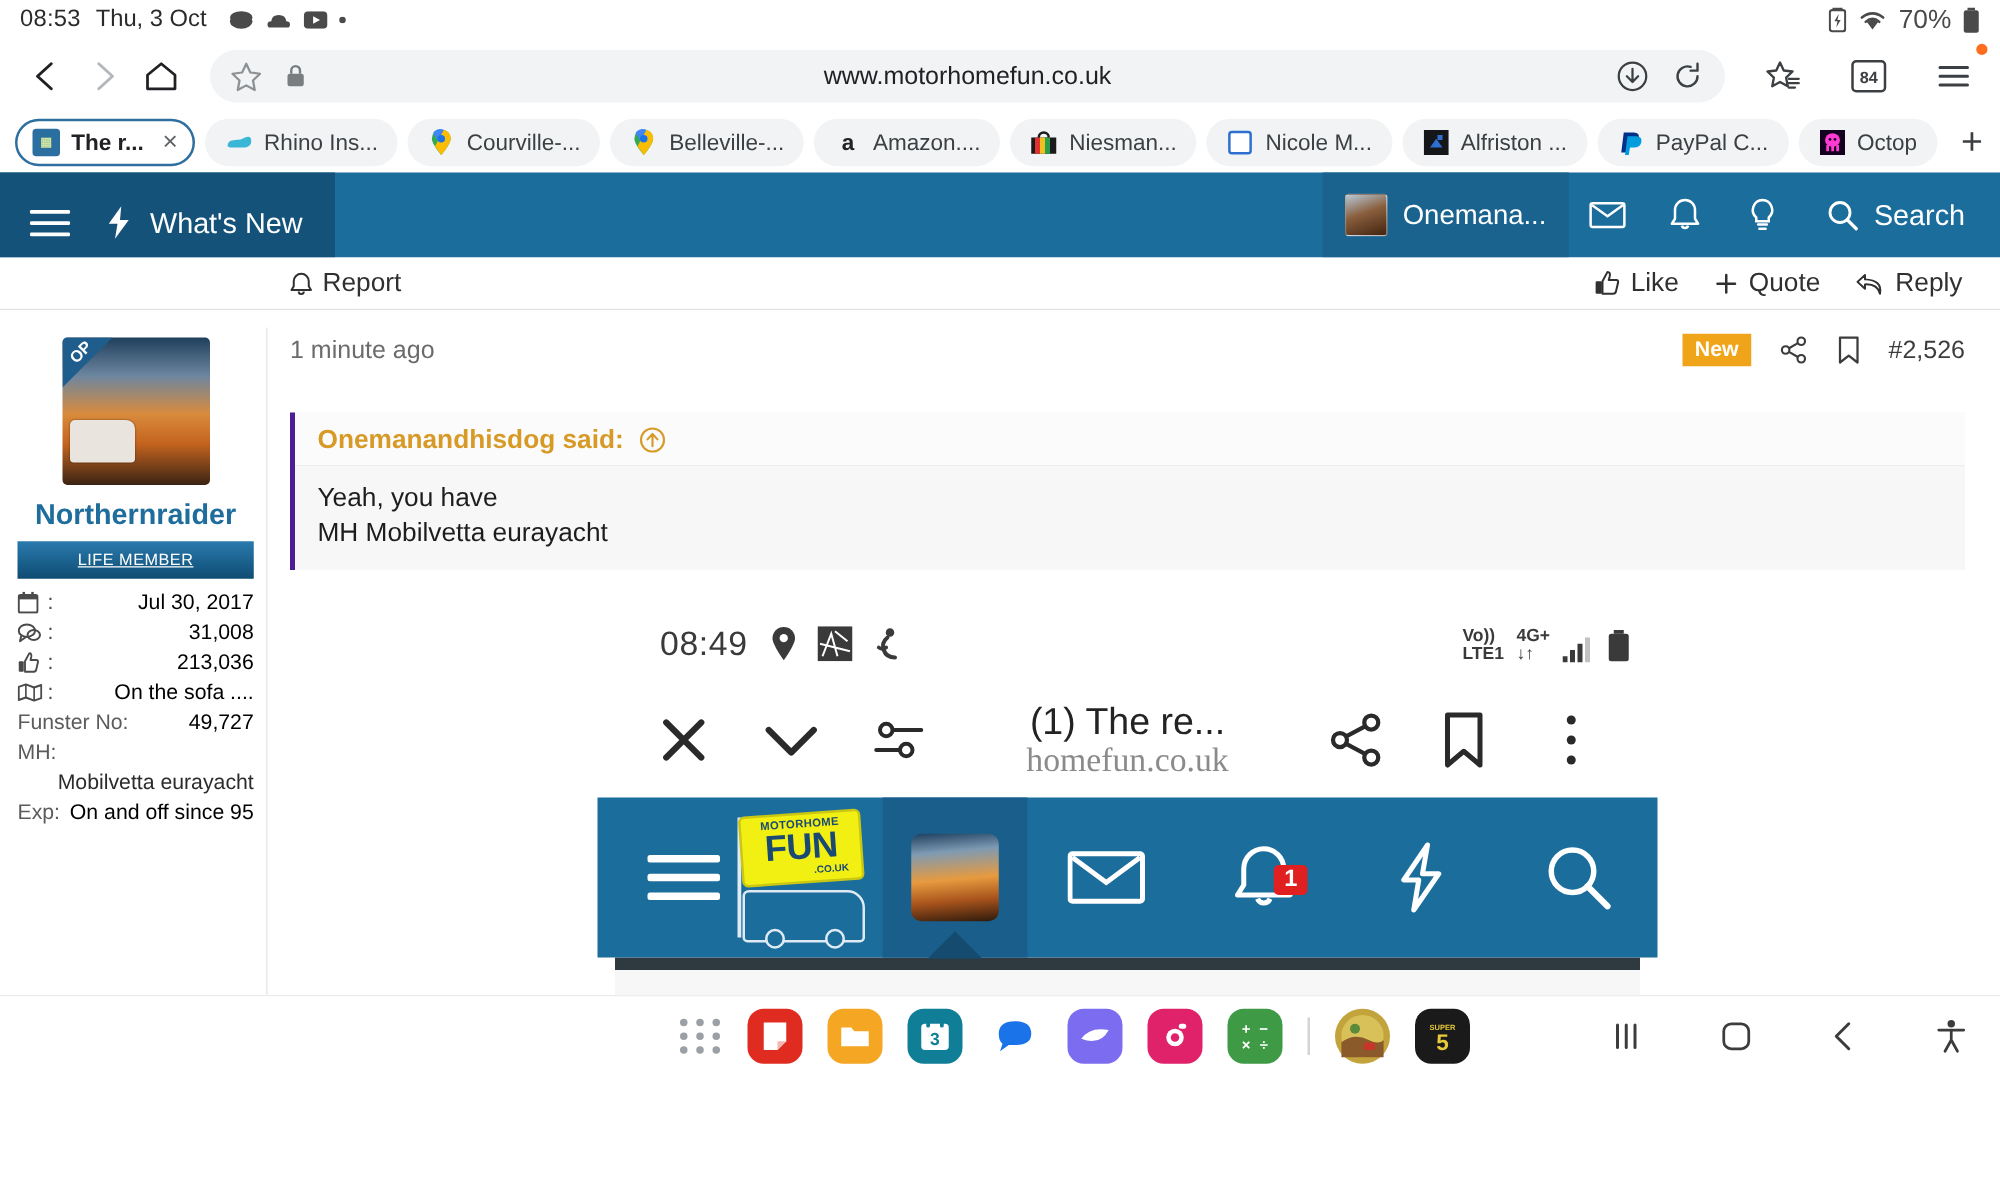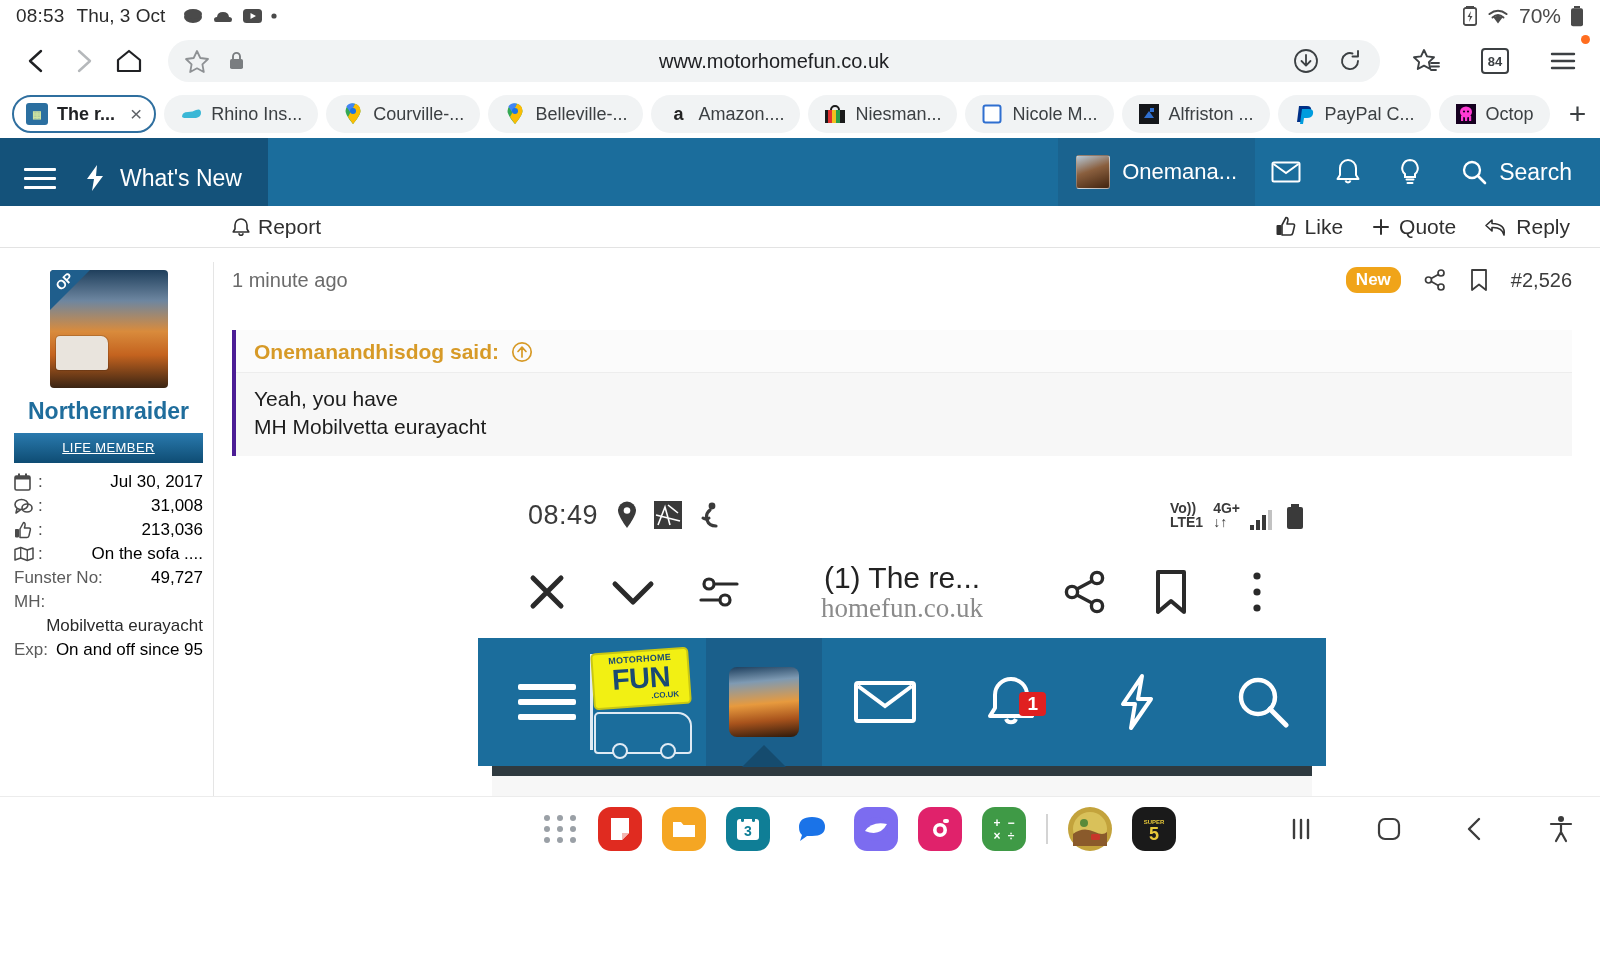--- a/index.html
+++ b/index.html
@@ -210,21 +210,21 @@
   .sfull { text-align: right; display: block; }
 
   
   .bodycol { flex: 1; padding: 0 28px 0 18px; position: relative; }
   .posthead { display: flex; align-items: center; height: 36px; }
   .ptime { font-size: 20px; color: #6b6b6b; }
   .phead-right { margin-left: auto; display: flex; align-items: center; gap: 22px; }
   .badge-new {
     background: #f0a419; color: #ffffff;
     font-size: 17px; font-weight: bold;
-    padding: 3px 10px; border-radius: 11px;
+    padding: 3px 10px; border-radius: 0;
   }
   .pnum { font-size: 20px; color: #3c3c3c; }
 
   .quote {
     margin-top: 32px;
     border-left: 4px solid #4c1d95;
     background: #f7f7f7;
   }
   .quote-head {
     padding: 10px 14px 8px 18px;

